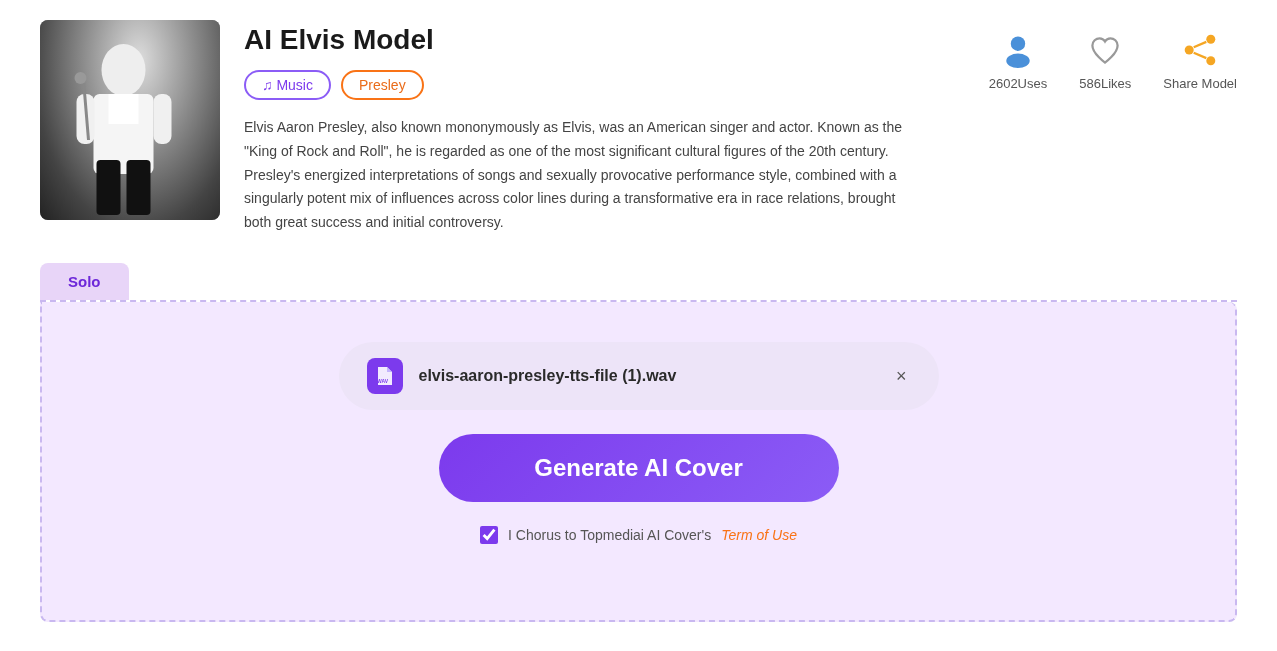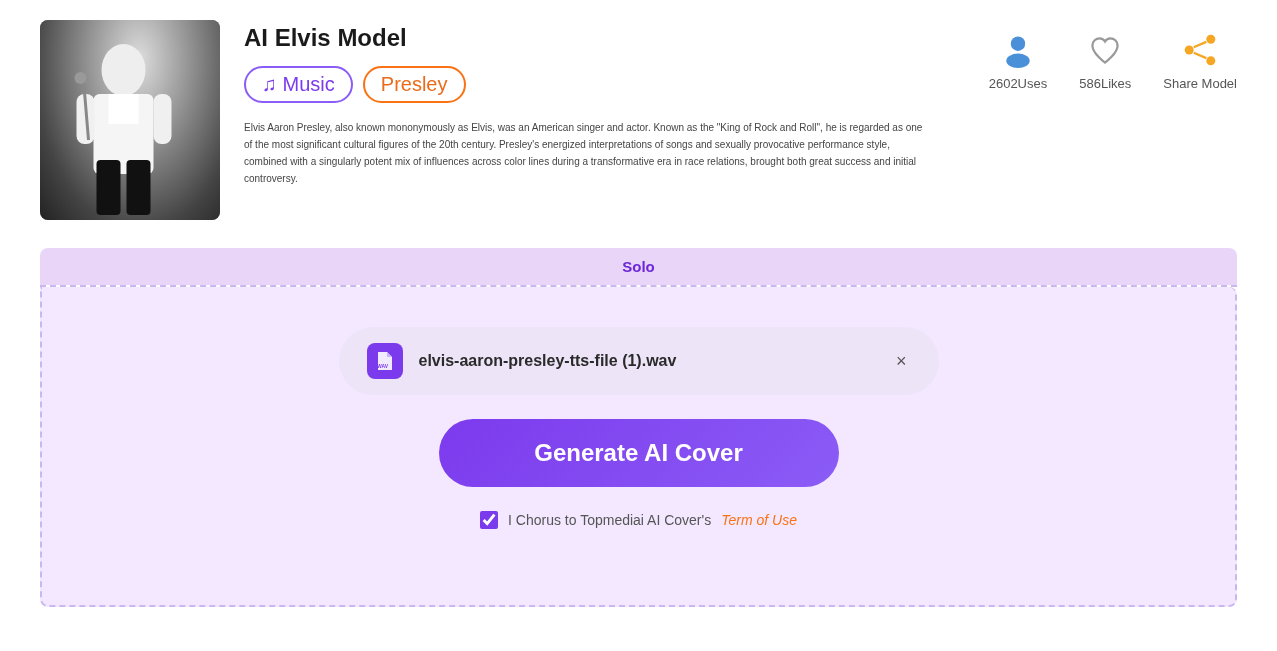--- a/index.html
+++ b/index.html
@@ -22,53 +22,53 @@
       gap: 24px;
       margin-bottom: 28px;
     }
 
     .model-info {
       flex: 1;
       padding-top: 4px;
     }
 
     .model-title {
-      font-size: 24px;
+      font-size: 28px;
       font-weight: 700;
       color: #1a1a1a;
       margin-bottom: 14px;
     }
 
     .tags {
       display: flex;
       gap: 10px;
       margin-bottom: 16px;
     }
 
     .tag {
       padding: 5px 16px;
       border-radius: 20px;
-      font-size: 20px;
+      font-size: 14px;
       font-weight: 500;
     }
 
     .tag-music {
       border: 2px solid #8b5cf6;
       color: #7c3aed;
       background: transparent;
     }
 
     .tag-america {
       border: 2px solid #f97316;
       color: #ea6c1a;
       background: transparent;
     }
 
     .model-description {
-      font-size: 10px;
+      font-size: 14px;
       line-height: 1.7;
       color: #444;
       max-width: 680px;
     }
 
     
     .stats-section {
       display: flex;
       gap: 32px;
       align-items: center;
@@ -99,21 +99,20 @@
       font-weight: 500;
       text-align: right;
     }
 
     
     .tabs-section {
       display: flex;
       gap: 0;
       border-bottom: 2px dashed #c9b8f0;
       margin-bottom: 0;
-      flex-direction: column;
     }
 
     .tab {
       padding: 10px 28px;
       font-size: 15px;
       font-weight: 500;
       cursor: pointer;
       border-radius: 8px 8px 0 0;
       border: none;
       background: transparent;

